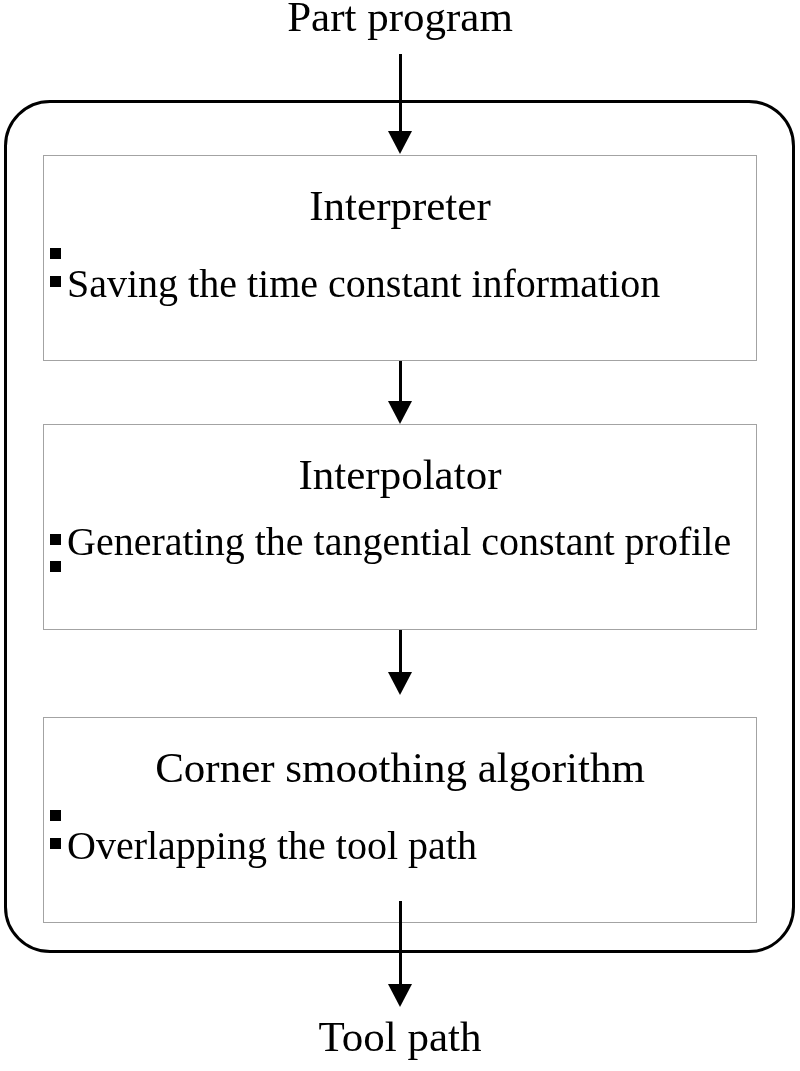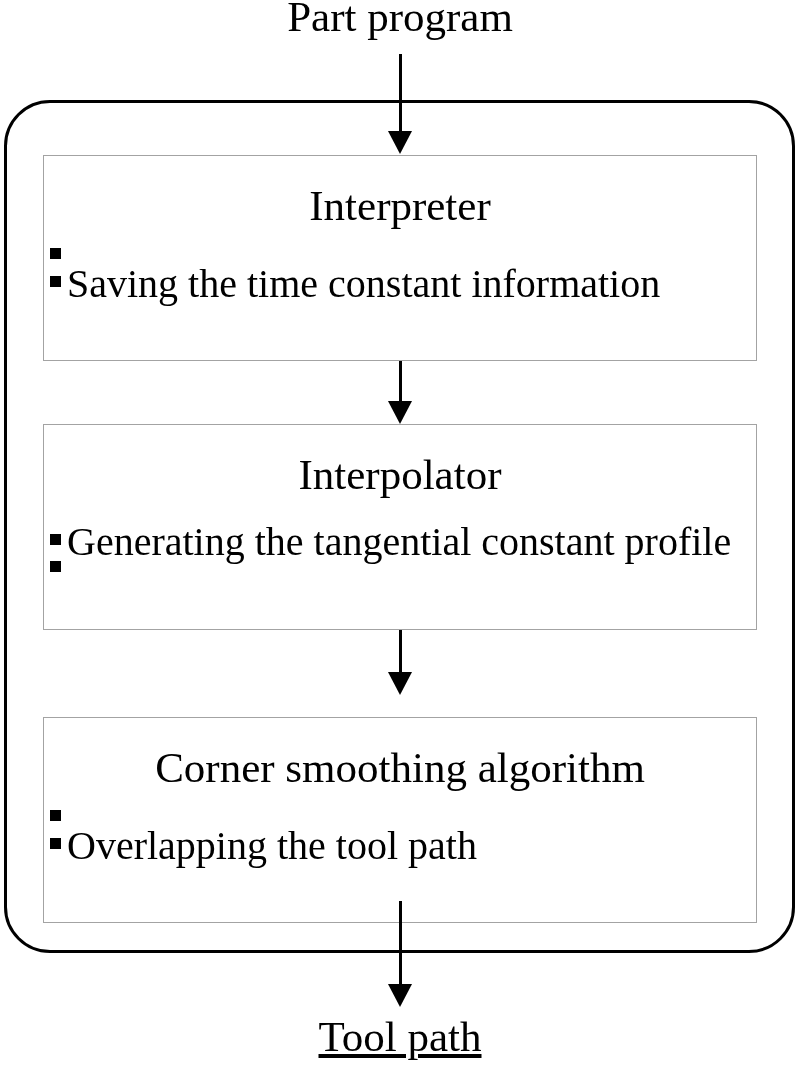--- a/index.html
+++ b/index.html
@@ -23,21 +23,21 @@
     position: absolute;
     left: 0;
     width: 100%;
     text-align: center;
     font-size: 43px;
     line-height: 48px;
     color: #000000;
     white-space: nowrap;
   }
   .io-label.top    { top: -7px; }
-  .io-label.bottom { top: 1013px; text-decoration: underline; }
+  .io-label.bottom { top: 1013px; }
 
   
   .frame {
     position: absolute;
     left: 4px;
     top: 100px;
     width: 791px;
     height: 853px;
     border: 3px solid #000000;
     border-radius: 46px;

